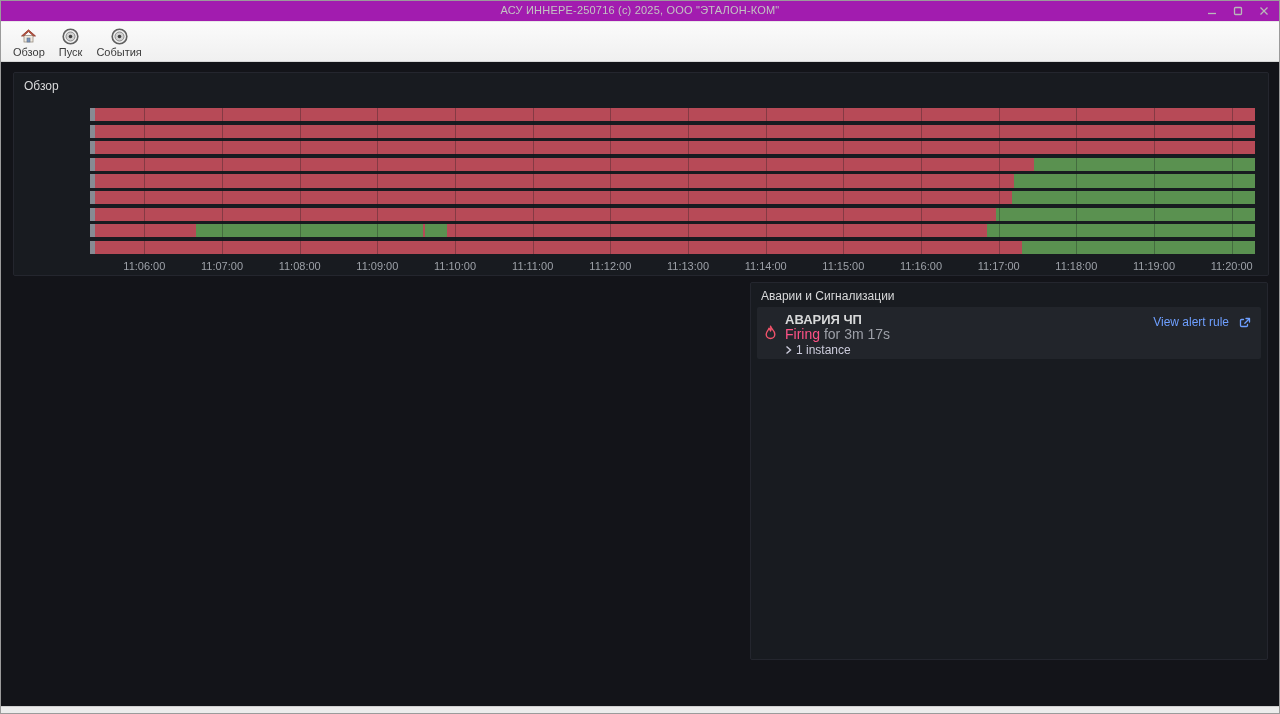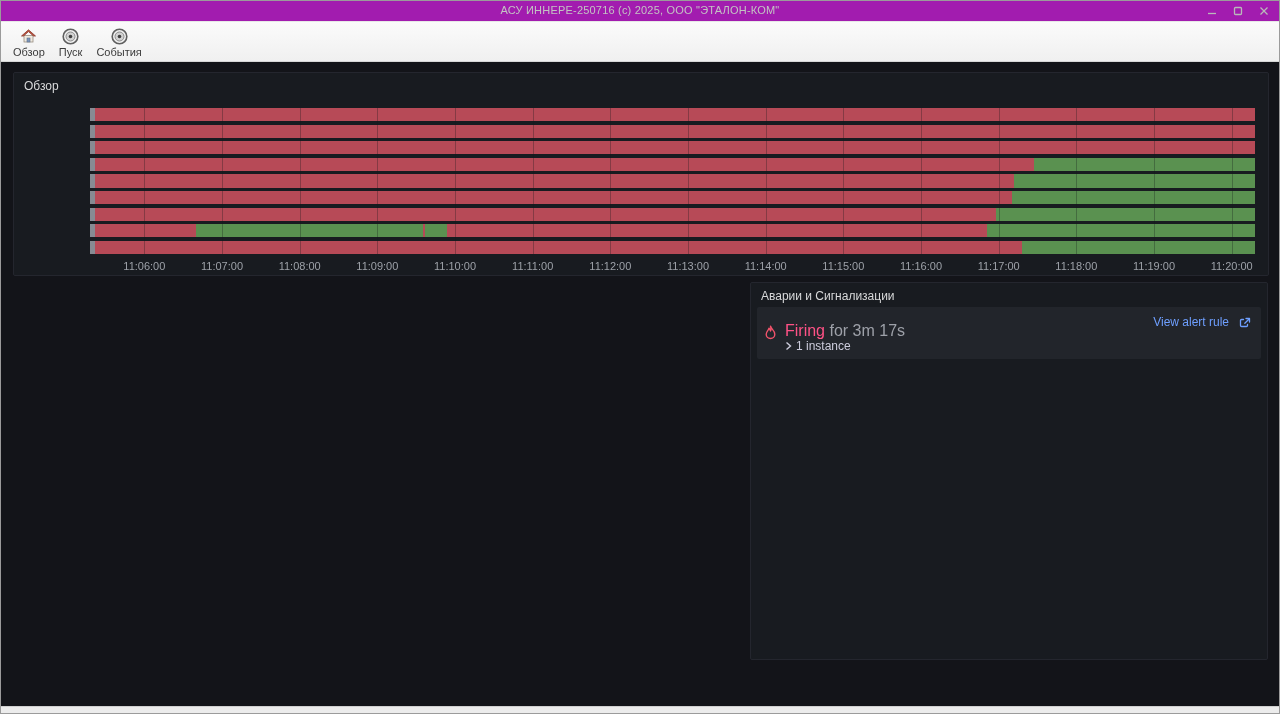--- a/index.html
+++ b/index.html
@@ -36,21 +36,21 @@
   .tl-axis { position:absolute; left:76px; right:13px; top:187px; height:14px; }
   .tick-label { position:absolute; transform:translateX(-50%); font-size:11px; color:#9da1a8; white-space:nowrap;text-align:center; }
 
   .panel-events { left:12px; top:220px; width:729px; height:378px; }
   .events-empty { position:absolute; inset:0; display:flex; align-items:center; justify-content:center; font-size:13px; color:#9a9da5; }
 
   .panel-alerts { left:749px; top:220px; width:518px; height:378px; }
   .alert-card { position:absolute; left:6px; right:6px; top:24px; height:52px; background:#22252b; border-radius:2px; padding:5px 10px 5px 28px; }
   .fire-icon { position:absolute; left:7px; top:18px; }
   .alert-name { font-size:13px; font-weight:700; color:#d8d9da; line-height:15px; }
-  .alert-meta { font-size:16px; color:#9da0a8; line-height:13px; margin-top:12px; }
+  .alert-meta { font-size:14px; color:#9da0a8; line-height:13px; margin-top:1px; }
   .alert-state { color:#ff5286; }
   .alert-instances { display:flex; align-items:center; gap:4px; font-size:12px; color:#ccccdc; line-height:14px; margin-top:2px; cursor:pointer; }
   .alert-link { position:absolute; right:10px; top:8px; display:flex; align-items:flex-end; gap:10px; font-size:12px; color:#6e9fff; text-decoration:none; cursor:pointer; }
 
   .bottom-frame { height:7px; background:#ececec; border-top:1px solid #d0d0d0; flex:0 0 auto; }
 </style>
 </head>
 <body>
 
 <div class="window">
@@ -202,20 +202,21 @@
 
 
     <div class="panel panel-alerts">
       <div class="panel-title">Аварии и Сигнализации</div>
       <div class="alert-card">
         <span class="fire-icon">
           <svg width="13" height="15" viewBox="0 0 13 15" fill="none" stroke="#f2536b" stroke-width="1.4" stroke-linejoin="round">
             <path d="M6.5 1.2 C6.8 3.6 10.8 5.4 10.8 9.2 a4.3 4.3 0 0 1 -8.6 0 C2.2 6.6 4.6 5.2 5 3.2 C5.6 4.2 6.4 4.8 6.5 6 C7.4 5.2 7 3.4 6.5 1.2 Z"></path>
           </svg>
         </span>
+        <div class="alert-name">АВАРИЯ ЧП</div>
         <div class="alert-meta">
           <span class="alert-state" style="color: rgb(255, 82, 134);">Firing</span>
           <span>for 3m 17s</span>
         </div>
         <div class="alert-instances">
           <svg width="7" height="10" viewBox="0 0 7 10" fill="none" stroke="#ccccdc" stroke-width="1.4">
               <polyline points="1.5,1.5 5.5,5 1.5,8.5"></polyline>
             </svg>
           <span>1 instance</span>
         </div>

